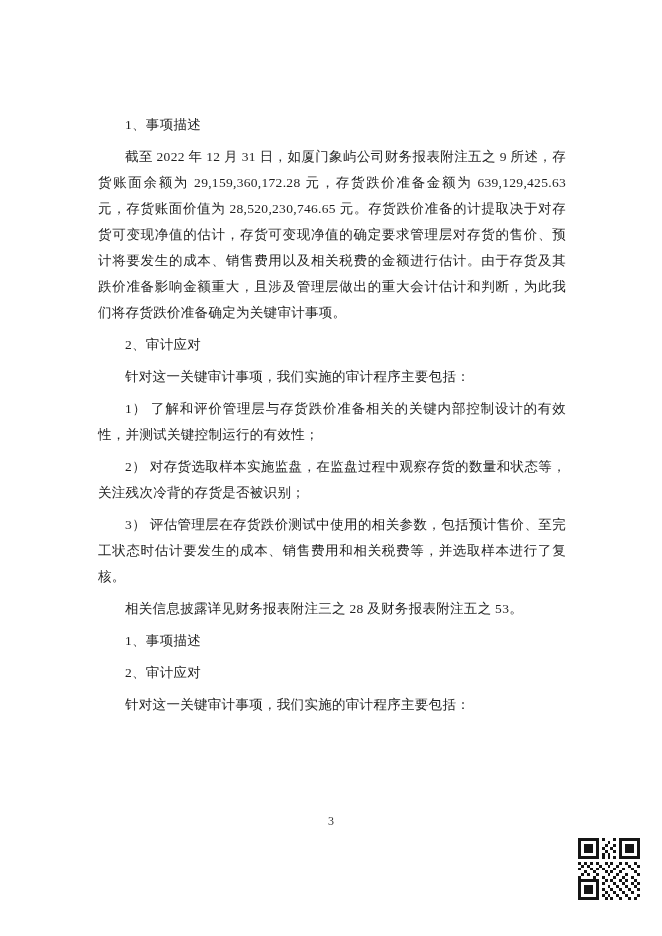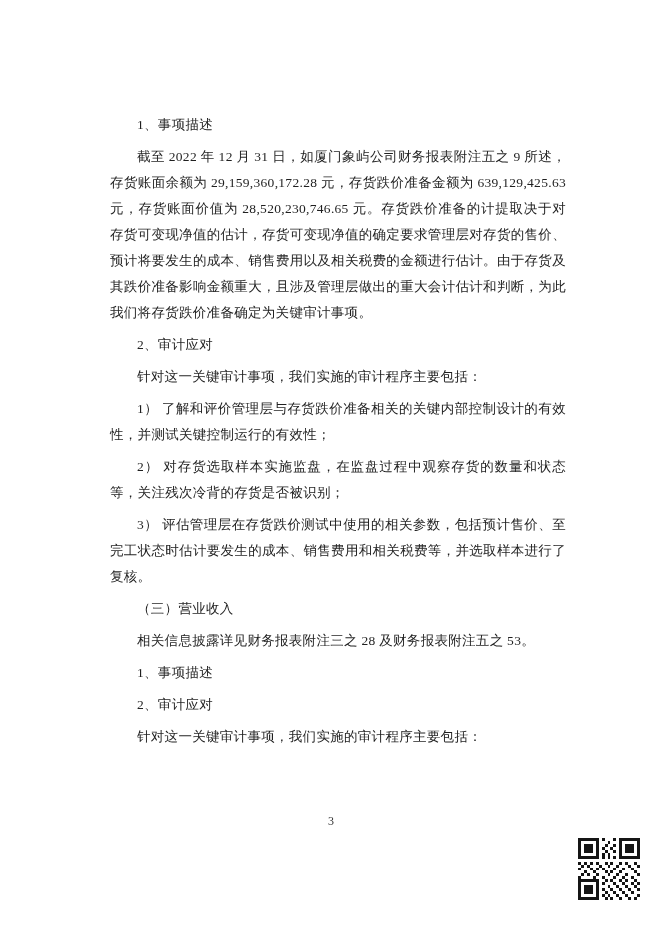--- a/index.html
+++ b/index.html
@@ -17,21 +17,21 @@
   }
   .content{
     position:absolute;
     left:98px;top:112px;width:468px;
     font-size:13.5px;
     line-height:26px;
     letter-spacing:0.3px;
     text-align:justify;
   }
   .para{
-    margin:0 0 6px 12px;
+    margin:0 0 6px 0;
     text-indent:2em;
     word-break:break-all;
   }
   .para.heading{
     font-weight:normal;
   }
   .footer{
     position:absolute;
     left:0;right:0;top:814px;
     text-align:center;
@@ -51,21 +51,20 @@
 <div class="page">
 
   <div class="content">
     <p class="para heading">1、事项描述</p>
     <p class="para">截至 2022 年 12 月 31 日，如厦门象屿公司财务报表附注五之 9 所述，存货账面余额为 29,159,360,172.28 元，存货跌价准备金额为 639,129,425.63 元，存货账面价值为 28,520,230,746.65 元。存货跌价准备的计提取决于对存货可变现净值的估计，存货可变现净值的确定要求管理层对存货的售价、预计将要发生的成本、销售费用以及相关税费的金额进行估计。由于存货及其跌价准备影响金额重大，且涉及管理层做出的重大会计估计和判断，为此我们将存货跌价准备确定为关键审计事项。</p>
     <p class="para heading">2、审计应对</p>
     <p class="para">针对这一关键审计事项，我们实施的审计程序主要包括：</p>
     <p class="para">1） 了解和评价管理层与存货跌价准备相关的关键内部控制设计的有效性，并测试关键控制运行的有效性；</p>
     <p class="para">2） 对存货选取样本实施监盘，在监盘过程中观察存货的数量和状态等，关注残次冷背的存货是否被识别；</p>
     <p class="para">3） 评估管理层在存货跌价测试中使用的相关参数，包括预计售价、至完工状态时估计要发生的成本、销售费用和相关税费等，并选取样本进行了复核。</p>
-    <p class="para heading">（三）营业收入</p>
     <p class="para">相关信息披露详见财务报表附注三之 28 及财务报表附注五之 53。</p>
     <p class="para heading">1、事项描述</p>
     <p class="para heading">2、审计应对</p>
     <p class="para">针对这一关键审计事项，我们实施的审计程序主要包括：</p>
   </div>
 
   <div class="footer">
     <span>3</span>
   </div>
 

